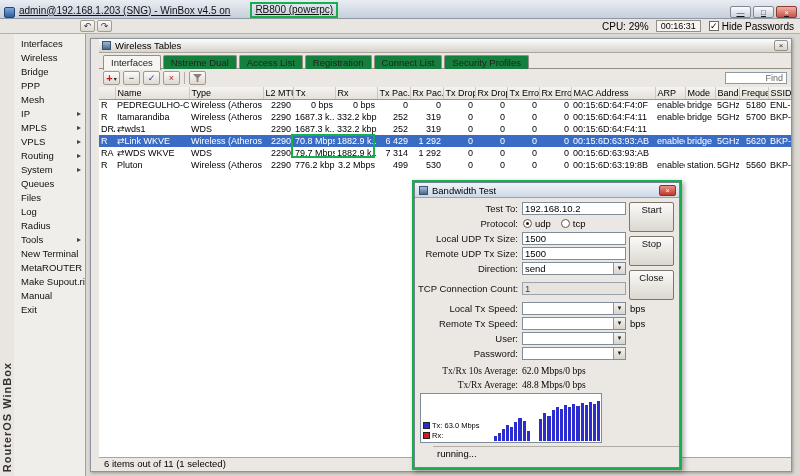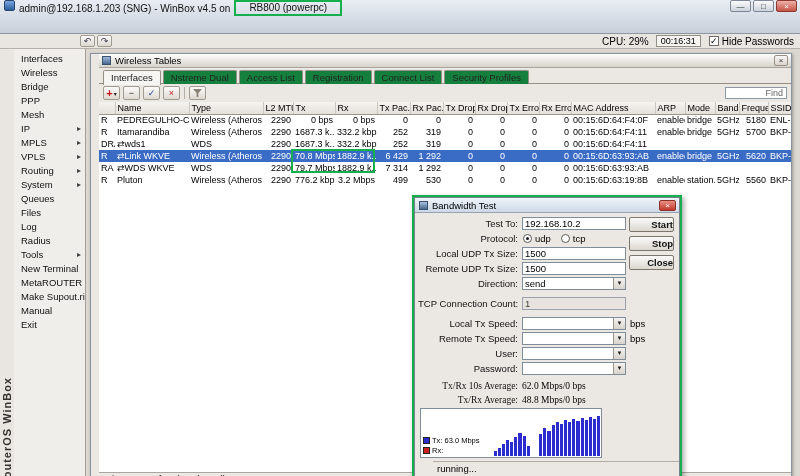--- a/index.html
+++ b/index.html
@@ -1,24 +1,24 @@
 <!DOCTYPE html>
 <html style="--ann: #14B04E; --sel: #3B6CC5; --tx: #2C2CCF; --rx: #CC1F1F;"><head>
 <meta charset="utf-8">
 <style>
   * { box-sizing: border-box; }
   body { margin:0; font-family:"Liberation Sans", sans-serif; background:#777; }
   .screen { width:800px; height:476px; position:relative; overflow:hidden; background:#dcd8d2; }
 
   
-  .titlebar { height:34px; display:flex; align-items:flex-start; padding:0 3px 0 4px;
-    background:linear-gradient(#e9edf3,#c7cfda); border-bottom:1px solid #8d97a4; font-size:10px; color:#111; }
+  .titlebar { height:19px; display:flex; align-items:flex-end; padding:0 3px 0 4px;
+    background:linear-gradient(#e9edf3,#c7cfda); border-bottom:1px solid #8d97a4; font-size:10px; color:#111;text-decoration:underline; }
   .app-icon { width:11px; height:11px; background:linear-gradient(#7aa7e0,#2d5c9e); border:1px solid #24466f; border-radius:2px; margin-right:4px; flex:none; }
   .title-text { display:flex; align-items:center; white-space:nowrap; }
-  .ann-inline { border:2px solid var(--ann,#14B04E); padding:0 13px; margin-left:4px; line-height:12px; }
+  .ann-inline { border:2px solid var(--ann,#14B04E); padding:0 3px; margin-left:20px; line-height:12px; }
   .winbtns { margin-left:auto; display:flex; gap:2px; }
   .wbtn { width:21px; height:12px; font-size:8px; line-height:11px; text-align:center;
     background:linear-gradient(#fbfbfc,#cdd3db); border:1px solid #7d8795; border-radius:2px; color:#222; }
   .wbtn.close { background:linear-gradient(#efb0a8,#c65447); color:#fff; border-color:#8f3a31; }
 
   
   .topbar { height:15px; background:#e9e6e1; border-bottom:1px solid #b5b1aa; display:flex; align-items:center; padding:0 6px; font-size:10px; }
   .tb-ico { width:15px; height:12px; border:1px solid #a29c93; border-radius:2px; background:linear-gradient(#fafaf8,#dcd8d1);
     font-size:9px; line-height:10px; text-align:center; color:#334; margin-right:2px; }
   .tb-ico.first { margin-left:74px; }
@@ -74,22 +74,22 @@
   
   .bw-outer { position:absolute; left:326px; top:146px; border:2px solid var(--ann,#14B04E); z-index:10; box-shadow:2px 2px 5px rgba(0,0,0,.35); }
   .bw { width:266px; height:286px; background:#ebe8e3; border:1px solid #76818d; display:flex; flex-direction:column; }
   .bw-titlebar { height:15px; background:linear-gradient(#f0f4fa,#cdd8e6); border-bottom:1px solid #98a3b1;
     display:flex; align-items:center; padding:0 3px 0 4px; font-size:9.5px; flex:none; }
   .bw-icon { width:9px; height:9px; background:linear-gradient(#a8c0dd,#4a6a90); border:1px solid #3a5270; margin-right:4px; }
   .bw-close { margin-left:auto; width:17px; height:11px; background:linear-gradient(#e98f85,#c0392b); border:1px solid #8e2f24;
     border-radius:2px; color:#fff; font-size:8px; line-height:9px; text-align:center; }
   .bw-body { flex:1; position:relative; padding:4px 5px 0 3px; }
   .bw-buttons { position:absolute; top:4px; right:5px; width:45px; display:flex; flex-direction:column; gap:4px; }
-  .bw-btn { height:15px; background:linear-gradient(#fafaf8,#dbd7d0); border:1px solid #7c766d; border-radius:2px;
-    font-size:9.5px; text-align:right; line-height:13px; color:#111;font-weight:bold; }
+  .bw-btn { height:30px; background:linear-gradient(#fafaf8,#dbd7d0); border:1px solid #7c766d; border-radius:2px;
+    font-size:9.5px; text-align:center; line-height:13px; color:#111; }
   .frow { display:flex; align-items:center; height:13px; margin-bottom:2px; }
   .flabel { width:104px; text-align:right; padding-right:4px; font-size:9.5px; white-space:nowrap; overflow:hidden; color:#111; flex:none; }
   .finput { width:104px; height:13px; background:#fff; border:1px solid #7f8c99; font-size:9.5px; line-height:11px; padding:0 2px;
     white-space:nowrap; overflow:hidden; }
   .finput.disabled { background:#e7e4df; color:#444; border-color:#9aa3ad; }
   .combo { width:104px; height:13px; border:1px solid #7f8c99; background:#fff; display:flex; }
   .cval { flex:1; font-size:9.5px; line-height:11px; padding:0 2px; overflow:hidden; }
   .carrow { width:12px; background:linear-gradient(#f4f2ef,#d8d4cd); border-left:1px solid #9a948b; font-size:6px; line-height:11px;
     text-align:center; color:#222; flex:none; }
   .fsuffix { margin-left:4px; font-size:9.5px; }

